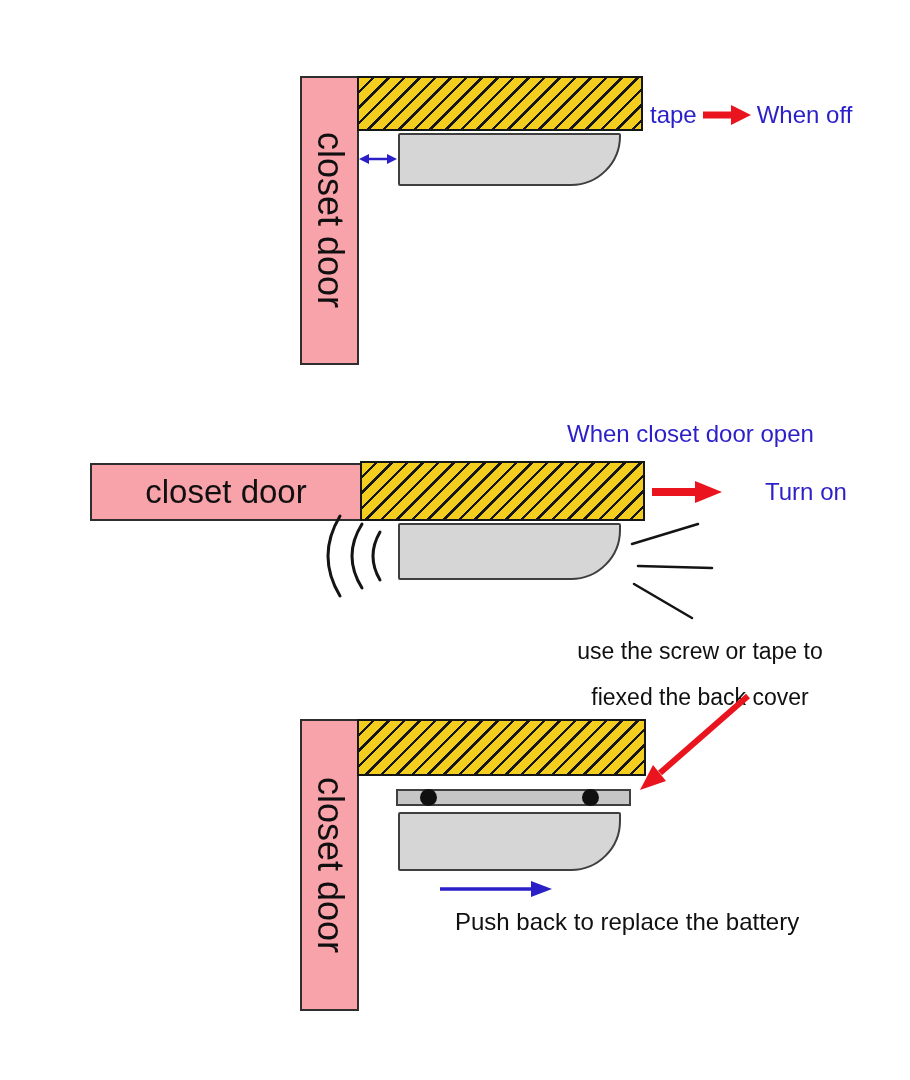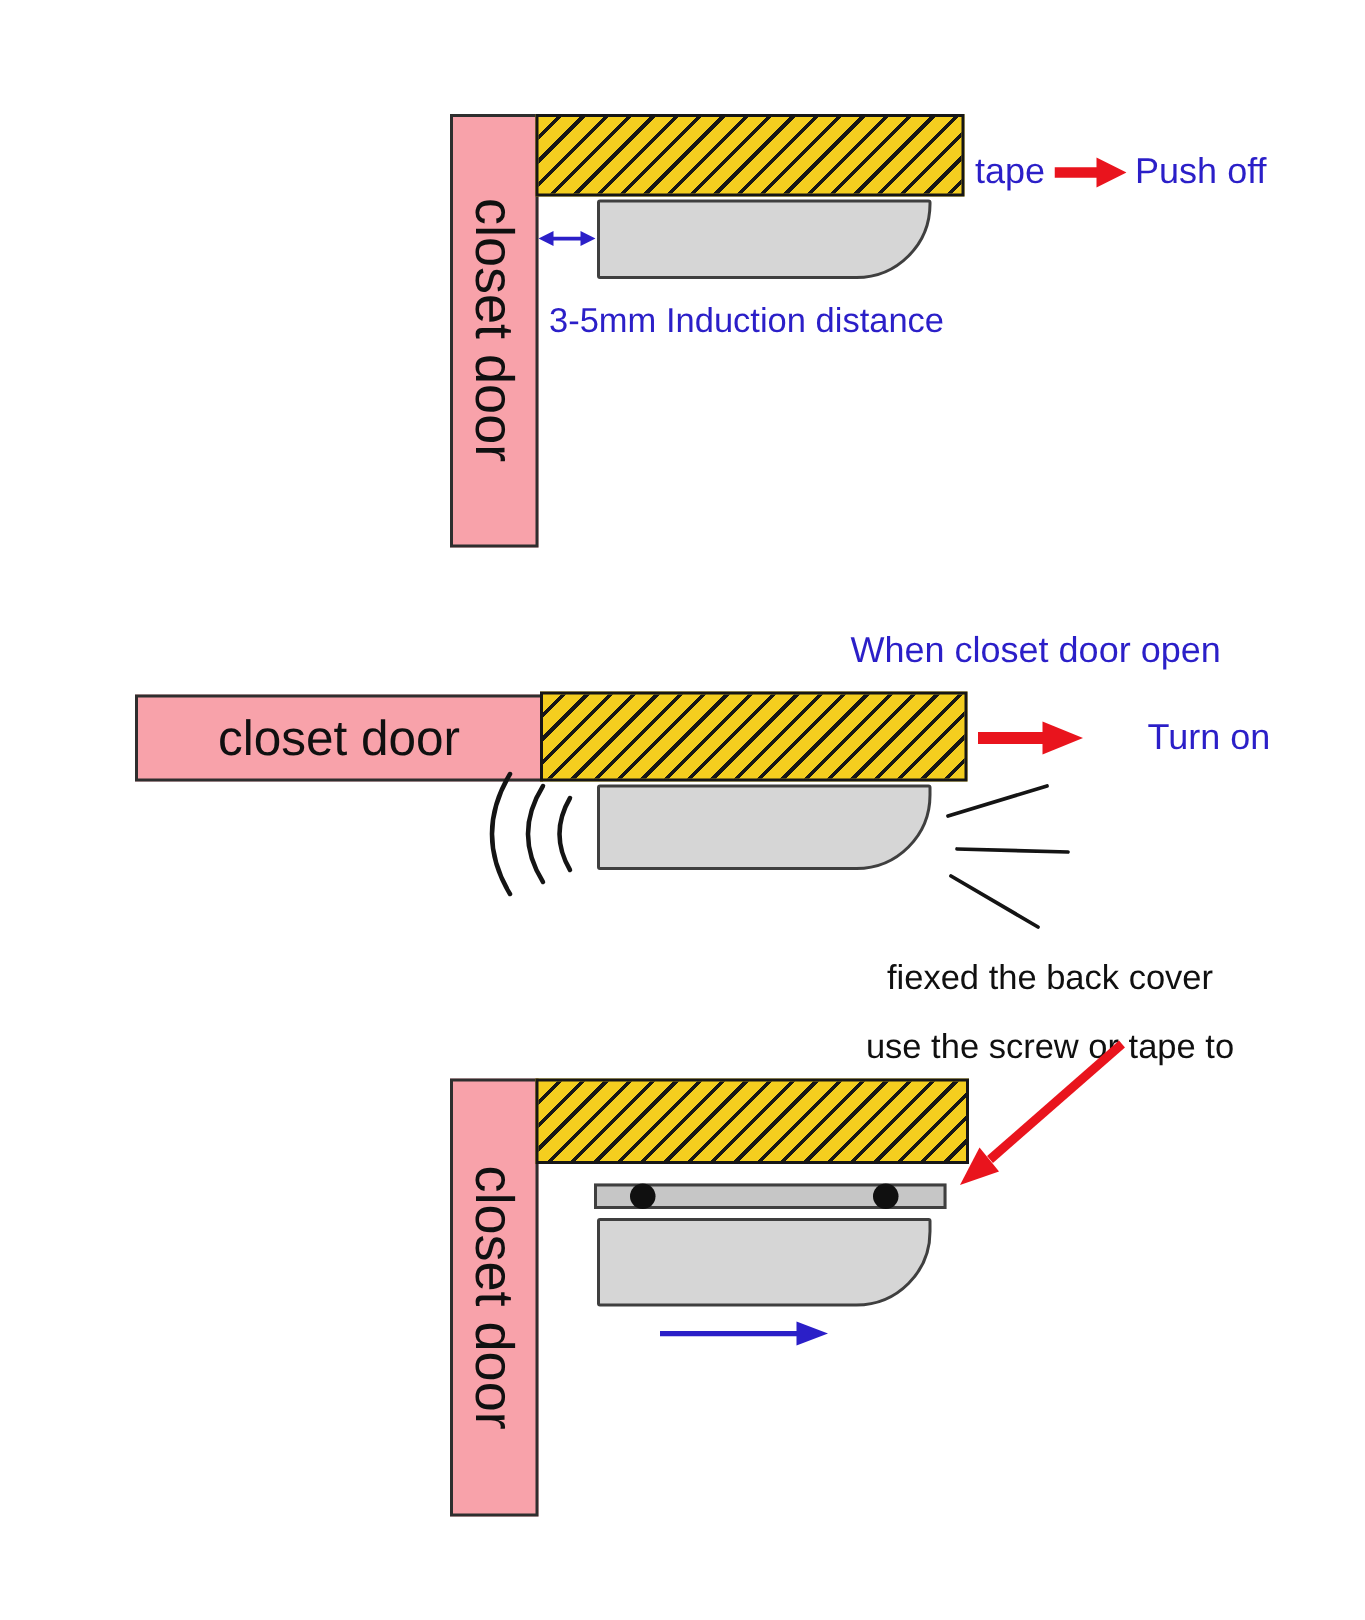--- a/index.html
+++ b/index.html
@@ -108,30 +108,29 @@
   <div class="mount p1-mount"></div>
 
   <div class="sensor p1-sensor"></div>
 
   <svg class="abs p1-gap" width="38" height="16" viewBox="0 0 38 16">
     <line class="blue-stroke" x1="7" y1="8" x2="31" y2="8" stroke-width="2.5"></line>
     <polygon class="blue-fill" points="0,8 10,3 10,13"></polygon>
     <polygon class="blue-fill" points="38,8 28,3 28,13"></polygon>
   </svg>
 
-  <div class="abs blue t23 p1-note">3-5mm Induction distance</div>
 
 
   <div class="abs cap-row p1-cap2">
     <span class="blue t24">tape</span>
     <svg width="48" height="22" viewBox="0 0 48 22">
       <line class="red-stroke" x1="0" y1="11" x2="30" y2="11" stroke-width="7"></line>
       <polygon class="red-fill" points="28,1 48,11 28,21"></polygon>
     </svg>
-    <span class="blue t24">Push off</span>
+    <span class="blue t24">When off</span>
   </div>
 
   <div class="abs blue t24 p2-cap">When closet door open</div>
 
   <div class="door p2-door">
     <span class="door-label-h">closet door</span>
   </div>
 
   <div class="mount p2-mount"></div>
 
@@ -150,22 +149,22 @@
 
   <div class="abs blue t24 p2-turnon">Turn on</div>
 
   <svg class="abs p2-rays" width="92" height="104" viewBox="0 0 92 104">
     <line class="ink-stroke" x1="4" y1="26" x2="70" y2="6" stroke-width="2.5" stroke-linecap="round"></line>
     <line class="ink-stroke" x1="10" y1="48" x2="84" y2="50" stroke-width="2.5" stroke-linecap="round"></line>
     <line class="ink-stroke" x1="6" y1="66" x2="64" y2="100" stroke-width="2.5" stroke-linecap="round"></line>
   </svg>
 
   <div class="abs ink t23 p3-cap">
+    <div>use the screw or tape to</div>
     <div>fiexed the back cover</div>
-    <div>use the screw or tape to</div>
   </div>
 
   <svg class="abs p3-arrow-diag" width="125" height="112" viewBox="0 0 125 112">
     <line class="red-stroke" x1="120" y1="6" x2="32" y2="83" stroke-width="6"></line>
     <polygon class="red-fill" points="12,100 38,91 25,75"></polygon>
   </svg>
 
   <div class="door p3-door">
     <span class="door-label-v">closet door</span>
   </div>
@@ -177,14 +176,15 @@
     <span class="screw" style="left:184px"></span>
   </div>
 
   <div class="sensor p3-sensor"></div>
 
   <svg class="abs p3-push" width="115" height="20" viewBox="0 0 115 20">
     <line class="blue-stroke" x1="2" y1="10" x2="97" y2="10" stroke-width="3.5"></line>
     <polygon class="blue-fill" points="114,10 93,2 93,18"></polygon>
   </svg>
 
+  <div class="abs ink t24 p3-note">Push back to replace the battery</div>
 
 </div>
 
 </body></html>

